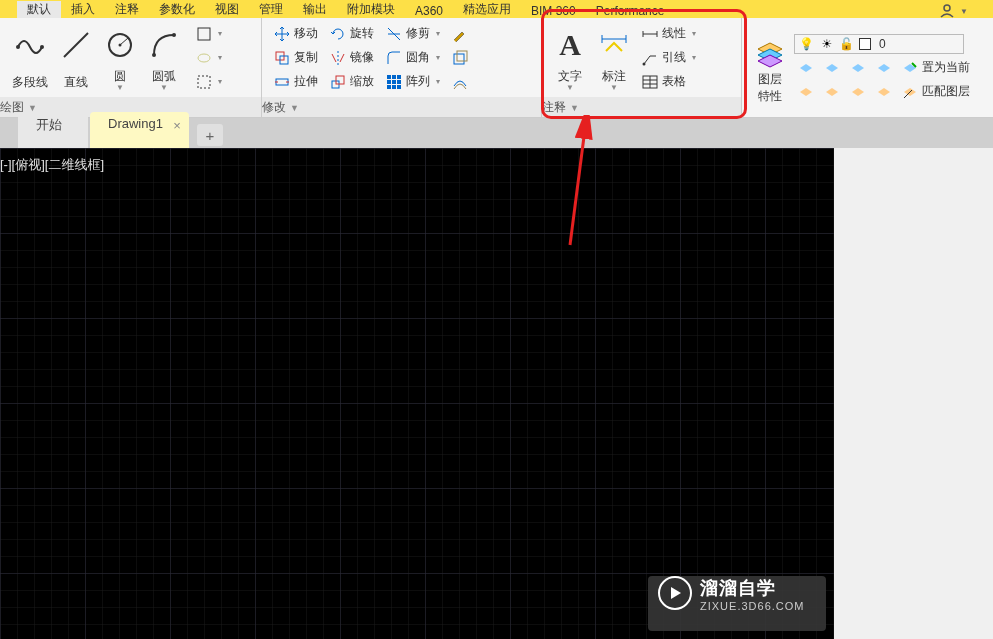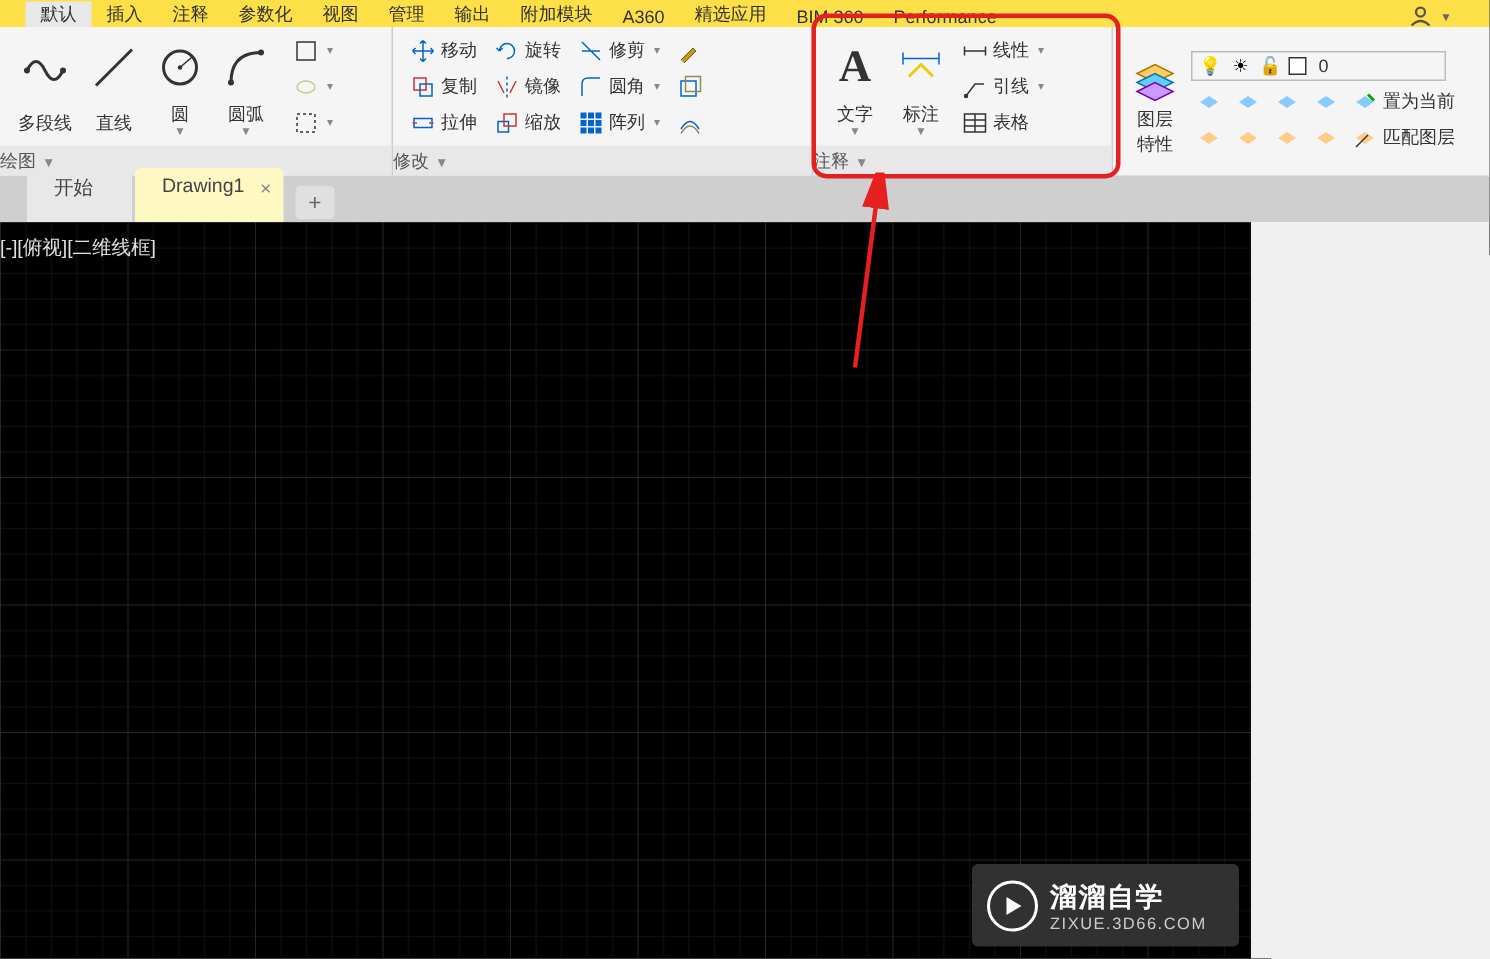--- a/index.html
+++ b/index.html
@@ -41,21 +41,21 @@
     .tabs { display: flex; align-items: flex-end; height: 30px; padding-left: 18px; gap: 0; background: #cfcfcf; }
     .tab { height: 36px; padding: 4px 26px 16px 18px; background: #e8e8e8; border-radius: 4px 4px 0 0; margin-right: 2px; font-size: 13px; color: #444; display: flex; align-items: flex-start; position: relative; cursor: pointer; }
     .tab.active { background: #fef9c3; }
     .tab .close { position: absolute; right: 8px; top: 6px; color: #888; font-size: 13px; }
     .add-tab { width: 26px; height: 22px; display: flex; align-items: center; justify-content: center; background: #e0e0e0; border-radius: 3px; margin-left: 6px; margin-bottom: 2px; cursor: pointer; color: #666; font-size: 15px; }
 
     .canvas { position: relative; width: 834px; height: 495px; background: #000; overflow: hidden; }
     .grid-svg { position: absolute; top: 0; left: 0; }
     .viewport-label { position: absolute; left: 0; top: 8px; color: #e0e0e0; font-size: 13px; background: transparent; }
 
-    .watermark { position: absolute; right: 8px; bottom: 12px; width: 178px; height: 55px; background: rgba(54,54,54,0.9); border-radius: 4px; display: flex; align-items: center; padding: 0 10px; }
+    .watermark { position: absolute; right: 8px; bottom: 12px; width: 178px; height: 55px; background: rgba(54,54,54,0.9); border-radius: 4px; display: flex; padding: 0 10px; }
     .watermark .pl { width: 34px; height: 34px; border: 2px solid #fff; border-radius: 50%; display: flex; align-items: center; justify-content: center; color: #fff; margin-right: 8px; }
     .watermark .txt { color: #fff; }
     .watermark .txt .t1 { font-size: 18px; font-weight: bold; letter-spacing: 1px; }
     .watermark .txt .t2 { font-size: 11px; letter-spacing: 1px; color: #ccc; }
 
     .swatch { display: inline-block; width: 12px; height: 12px; background: #fff; border: 1px solid #333; margin-right: 4px; vertical-align: middle; }
   </style>
 </head>
 <body>
 

